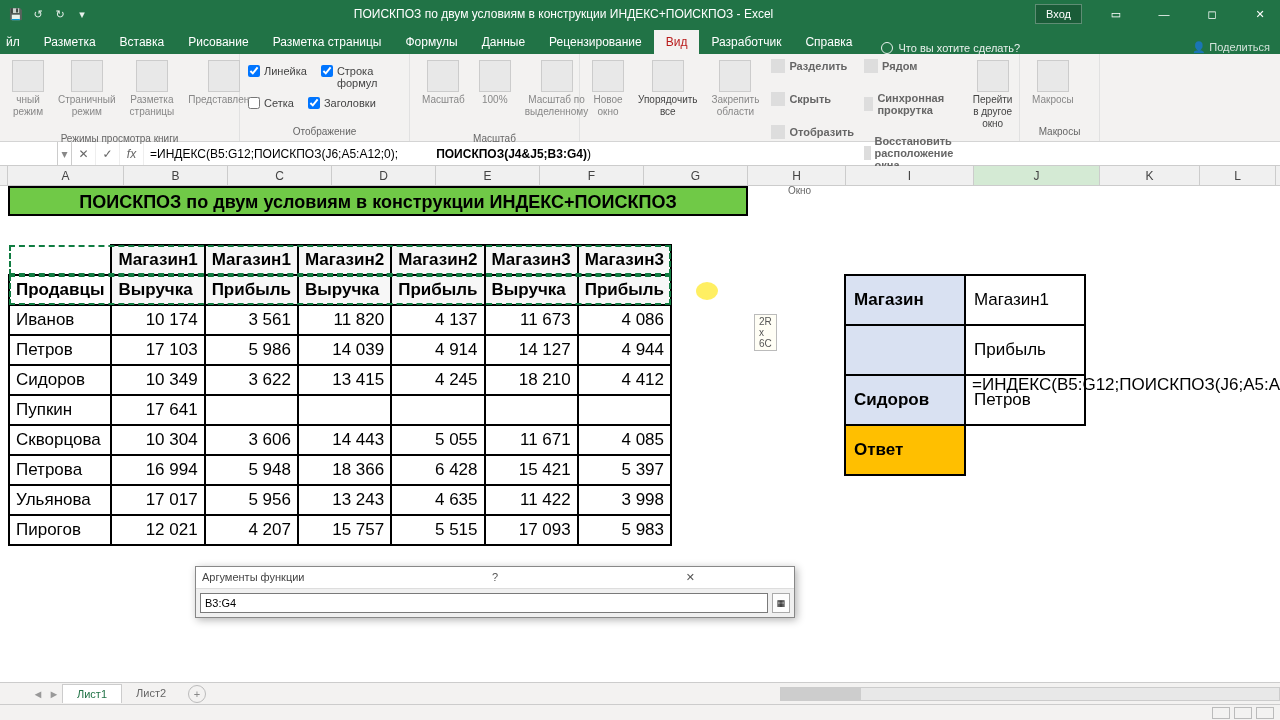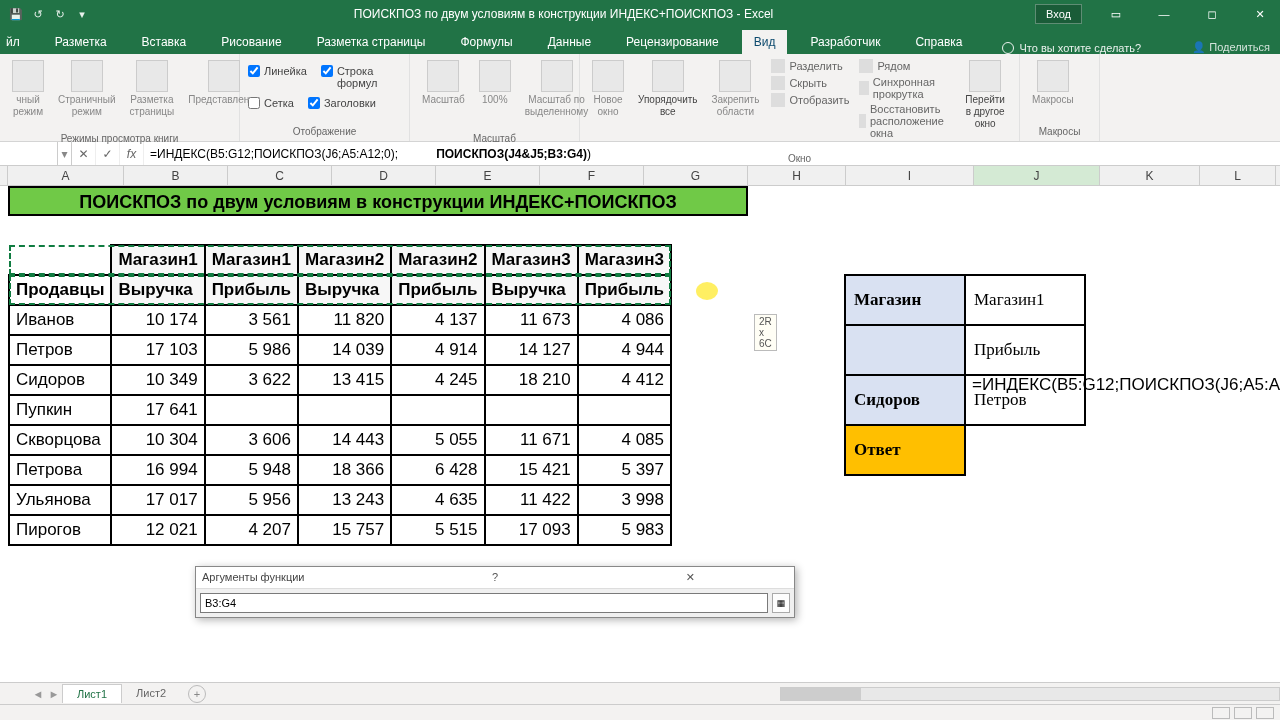--- a/index.html
+++ b/index.html
@@ -8,38 +8,38 @@
 
 .titlebar { background: #217346; height: 28px; display: flex; align-items: center; padding: 0 6px; color: #fff; font-size: 11px; }
 .titlebar .qat { display: flex; gap: 2px; align-items: center; }
 .titlebar .qat-btn { width: 20px; height: 20px; display: flex; align-items: center; justify-content: center; color: #fff; opacity: 0.9; }
 .titlebar .title { flex: 1; text-align: center; font-size: 12px; }
 .titlebar .right { display: flex; gap: 20px; align-items: center; }
 .titlebar .login { background: #1a5c38; padding: 3px 10px; font-size: 11px; border: 1px solid rgba(255,255,255,0.3); }
 .titlebar .winbtn { width: 28px; height: 20px; display: flex; align-items: center; justify-content: center; }
 
 
-.tabs { background: #217346; height: 26px; display: flex; align-items: flex-end; padding-left: 4px; font-size: 12px; gap: 11px; }
+.tabs { background: #217346; height: 26px; display: flex; align-items: flex-end; padding-left: 4px; font-size: 12px; }
 .tabs .tab { padding: 5px 12px; color: #fff; cursor: pointer; }
-.tabs .tab.active { background: #f3f2f1; color: #0c4a6e; }
+.tabs .tab.active { background: #f3f2f1; color: #b91c1c; }
 .tabs .tell { margin-left: 16px; display: flex; align-items: center; gap: 6px; color: #fff; opacity: 0.9; font-size: 11px; }
 .tabs .bulb { width: 12px; height: 12px; border: 1.5px solid #fff; border-radius: 50%; }
 .tabs .share { margin-left: auto; margin-right: 10px; color: #fff; font-size: 11px; opacity: 0.8; }
 
 
 .ribbon { background: #f3f2f1; height: 88px; border-bottom: 1px solid #d4d4d4; display: flex; font-size: 11px; color: #555; }
 .rgroup { border-right: 1px solid #e1e1e1; padding: 4px 8px 2px; display: flex; flex-direction: column; }
 .rgroup .body { flex: 1; display: flex; align-items: flex-start; gap: 6px; }
 .rgroup .label { text-align: center; font-size: 10px; color: #666; padding: 2px 0; margin-top: 11px; }
 .rbtn { display: flex; flex-direction: column; align-items: center; gap: 2px; padding: 2px 4px; color: #888; font-size: 10px; line-height: 1.2; text-align: center; }
 .rbtn.dark { color: #444; }
 .ricon { width: 32px; height: 32px; background: #e8e8e8; border: 1px solid #ccc; }
 .rcheck { display: flex; gap: 4px; font-size: 11px; color: #444; padding: 1px 0; }
 .rcheck input { width: 12px; height: 12px; }
-.rlist { display: flex; flex-direction: column; gap: 1px; }
+.rlist { display: flex; flex-direction: column; gap: 17px; font-weight: bold; }
 .rlist-item { display: flex; align-items: center; gap: 4px; font-size: 11px; color: #666; padding: 1px 2px; }
 .rlist-item .ico { width: 14px; height: 14px; background: #ddd; }
 
 
 .fxrow { height: 24px; border-bottom: 1px solid #ccc; display: flex; align-items: center; font-size: 12px; }
 .namebox { width: 58px; border-right: 1px solid #ccc; padding: 0 6px; height: 100%; display: flex; align-items: center; justify-content: flex-end; color: #666; }
 .namebox-dd { width: 14px; border-right: 1px solid #ccc; text-align: center; color: #888; height: 100%; display: flex; align-items: center; justify-content: center; }
 .fxbtns { display: flex; height: 100%; }
 .fxbtn { width: 24px; display: flex; align-items: center; justify-content: center; color: #666; border-right: 1px solid #eee; }
 .fxinput { flex: 1; padding: 0 6px; height: 100%; display: flex; align-items: center; }
@@ -62,21 +62,21 @@
 .main-title { position: absolute; left: 0; top: 0; width: 740px; height: 30px; background: #70c947; border: 2px solid #000; font-size: 18px; font-weight: bold; text-align: center; line-height: 28px; }
 .main-table { position: absolute; left: 0; top: 58px; border-collapse: collapse; }
 .main-table td { border: 2px solid #000; padding: 2px 6px; font-size: 17px; height: 30px; }
 .main-table .hdr { font-weight: bold; }
 .main-table .num { text-align: right; }
 .main-table .sel { background: rgba(200,200,200,0.15); }
 .marching { outline: 2px dashed #107c41; outline-offset: -2px; }
 
 
 .side-table { position: absolute; left: 836px; top: 88px; border-collapse: collapse; }
-.side-table td { border: 2px solid #000; padding: 14px 8px; font-size: 17px; height: 46px; min-width: 120px; font-family: Liberation Serif, serif; }
+.side-table td { border: 2px solid #000; padding: 14px 8px; font-size: 17px; height: 46px; min-width: 120px; }
 .side-table .lbl { background: #d9e1f2; font-weight: bold; }
 .side-table .ans { background: #ffbf00; font-weight: bold; }
 .formula-spill { position: absolute; left: 964px; top: 184px; font-size: 17px; line-height: 30px; width: 316px; }
 
 
 .sel-tip { position: absolute; left: 746px; top: 128px; background: #fffef5; border: 1px solid #bbb; font-size: 10px; padding: 1px 4px; color: #555; }
 
 
 .hl { position: absolute; width: 22px; height: 18px; background: rgba(255,235,59,0.8); border-radius: 50%; pointer-events: none; }
 

